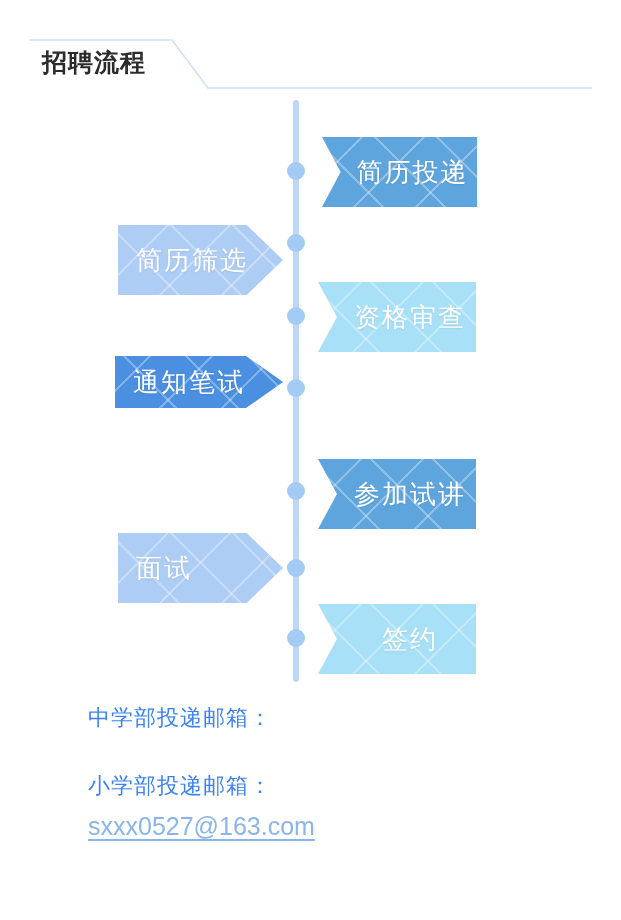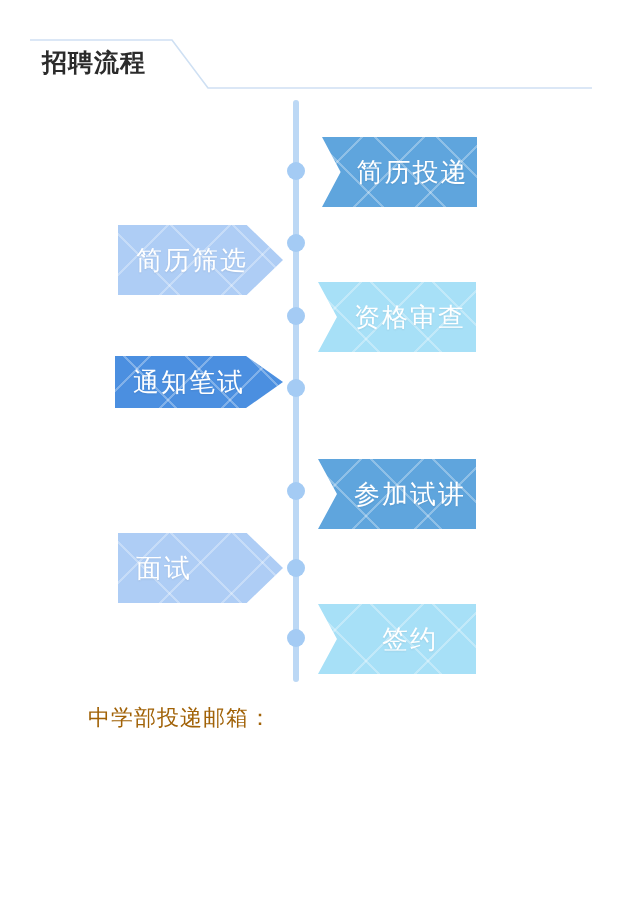--- a/index.html
+++ b/index.html
@@ -124,21 +124,21 @@
     position: absolute;
     left: 88px;
     top: 698px;
     width: 480px;
   }
 
   .contact-group { margin-bottom: 28px; }
 
   .contact-caption {
     font-size: 22px;
-    color: #a16207;
+    color: #3b82f6;
     letter-spacing: 1px;
     line-height: 40px;
     font-family: "DejaVu Sans", "Liberation Sans", sans-serif;
   }
 
   .contact-email {
     display: inline-block;
     font-size: 25px;
     color: #8ab4ea;
     letter-spacing: 0px;
@@ -192,15 +192,19 @@
       </div>
       <div class="flow-step side-right" style="left: 318px; top: 604px; width: 158px; height: 70px; background: rgb(167, 224, 247);">
         <span class="flow-label">签约</span>
       </div>
     </div>
 
   <div class="contact-block">
     <div class="contact-group">
       <div class="contact-caption">中学部投递邮箱：</div>
     </div>
+    <div class="contact-group">
+      <div class="contact-caption">小学部投递邮箱：</div>
+      <a class="contact-email" href="#">sxxx0527@163.com</a>
+    </div>
   </div>
 
 </div>
 
 </body></html>

